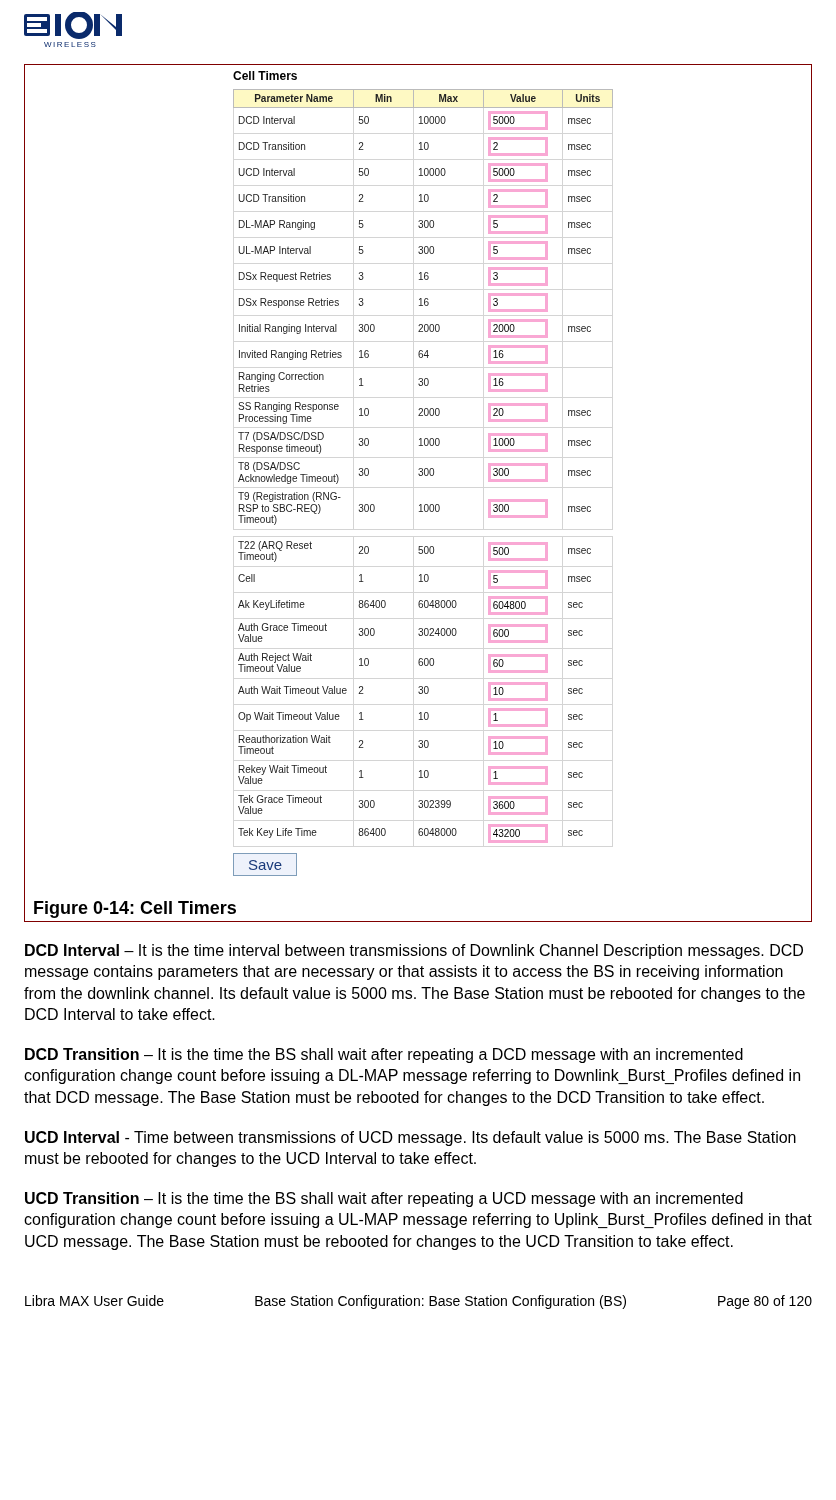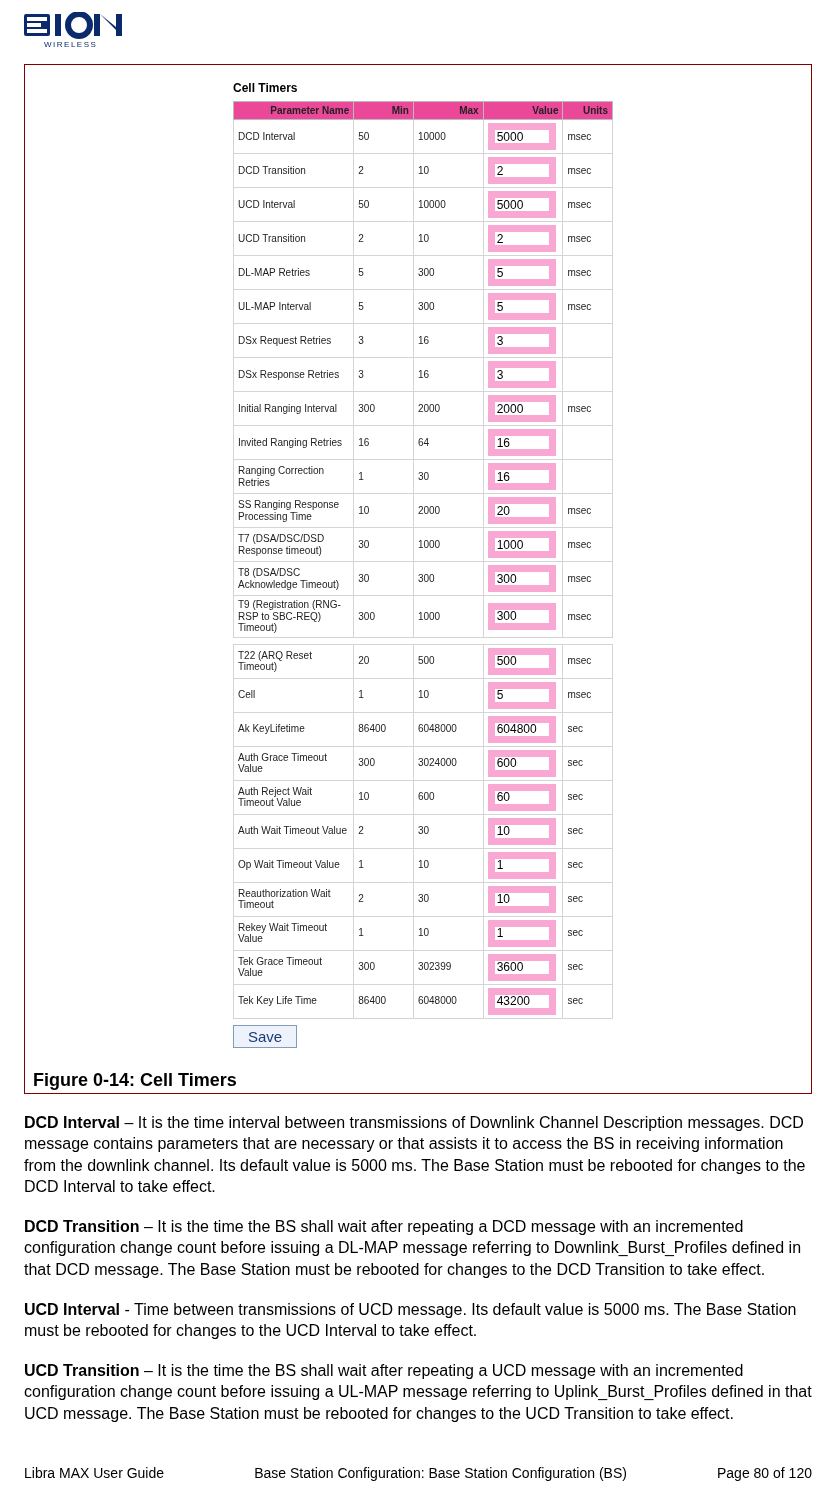--- a/index.html
+++ b/index.html
@@ -10,21 +10,21 @@
     margin: 0;
     padding: 12px 24px 24px 24px;
     width: 788px;
   }
   .logo {
     margin-bottom: 6px;
   }
   .logo-svg { width: 130px; height: 42px; }
   .figure-frame {
     border: 1px solid #800000;
-    padding: 12px 0 2px 8px;
+    padding: 0 0 2px 8px;
     margin-bottom: 18px;
   }
   .screenshot-wrap {
     margin-left: 200px;
     width: 380px;
   }
   .cell-title {
     font-family: Tahoma, Verdana, sans-serif;
     font-weight: bold;
     font-size: 12px;
@@ -33,43 +33,43 @@
   }
   table.cell {
     border-collapse: collapse;
     width: 100%;
     font-family: Tahoma, Verdana, sans-serif;
     font-size: 10px;
     color: #222;
     margin-bottom: 6px;
   }
   table.cell th {
-    background: #ec4899;
+    background: #fef9c3;
     border: 1px solid #bbb;
     padding: 3px 4px;
-    text-align: right;
+    text-align: center;
     font-weight: bold;
   }
   table.cell td {
     border: 1px solid #d4d4d4;
     padding: 3px 4px;
     vertical-align: middle;
     line-height: 1.15;
   }
   table.cell td.name { width: 110px; }
   table.cell td.min  { width: 50px; }
   table.cell td.max  { width: 60px; }
   table.cell td.val  { width: 70px; }
   table.cell td.unit { width: 40px; }
   .inp {
     font-family: Tahoma, Verdana, sans-serif;
-    font-size: 12px;
+    font-size: 10px;
     width: 50px;
     height: 13px;
-    border: 7px solid #f9a8d4;
+    border: 3px solid #f9a8d4;
     padding: 0 2px;
   }
   .save-row { margin: 6px 0 4px 0; }
   .save-btn {
     font-family: Tahoma, Verdana, sans-serif;
     font-size: 15px;
     padding: 2px 14px;
     background: #eef2fb;
     border: 1px solid #7f9db9;
     color: #1a3a7a;
@@ -151,21 +151,21 @@
             <td class="unit">msec</td>
           </tr>
           <tr>
             <td class="name">UCD Transition</td>
             <td class="min">2</td>
             <td class="max">10</td>
             <td class="val"><input class="inp" value="2" style=""></td>
             <td class="unit">msec</td>
           </tr>
           <tr>
-            <td class="name">DL-MAP Retries</td>
+            <td class="name">DL-MAP Ranging</td>
             <td class="min">5</td>
             <td class="max">300</td>
             <td class="val"><input class="inp" value="5" style=""></td>
             <td class="unit">msec</td>
           </tr>
           <tr>
             <td class="name">UL-MAP Interval</td>
             <td class="min">5</td>
             <td class="max">300</td>
             <td class="val"><input class="inp" value="5" style=""></td>

